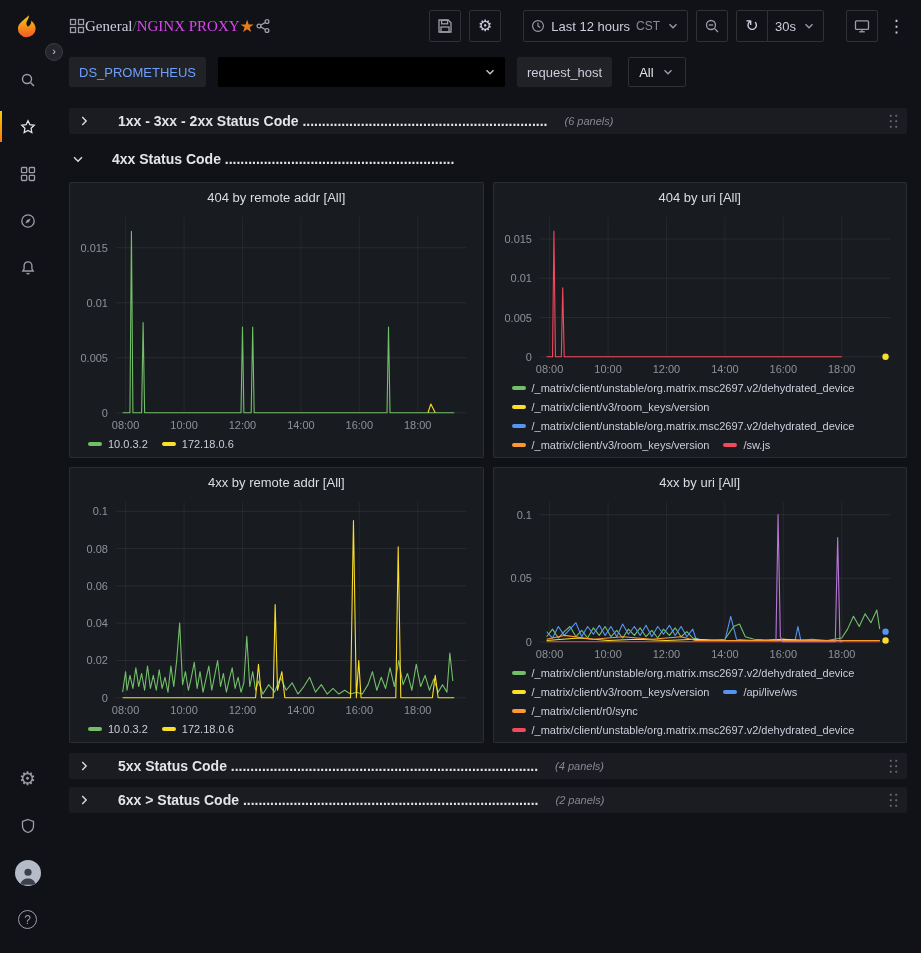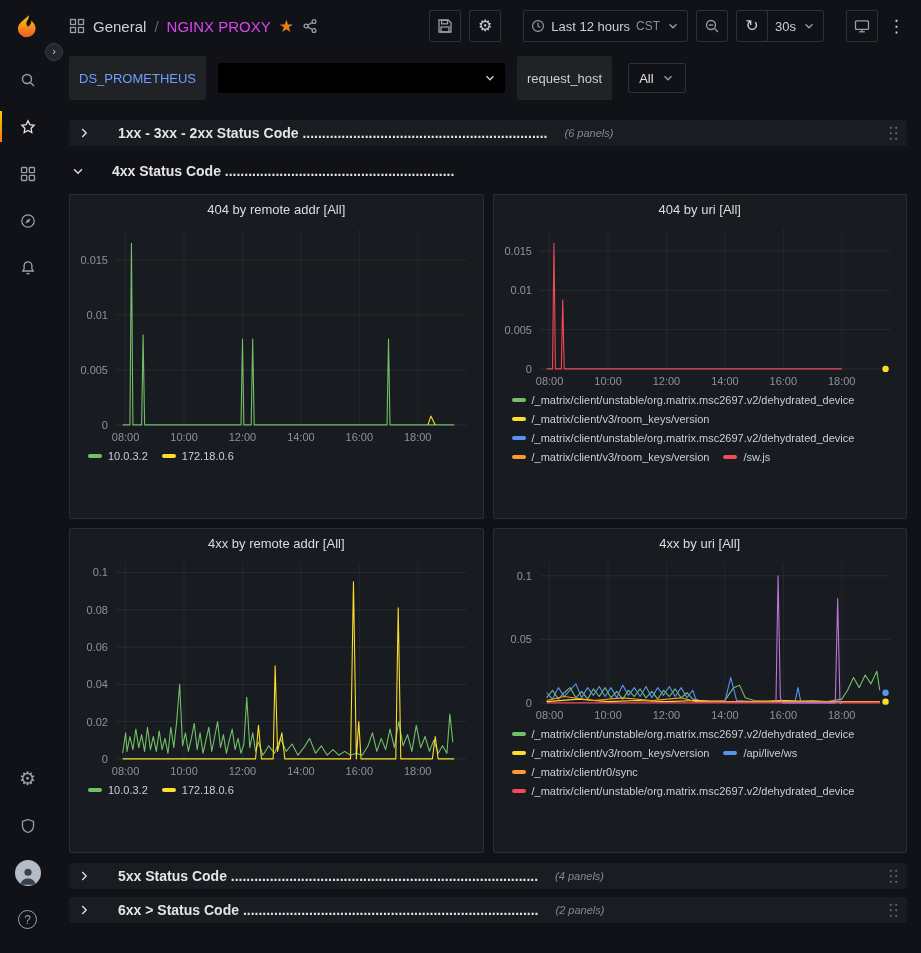--- a/index.html
+++ b/index.html
@@ -23,61 +23,61 @@
     background:#24262b; border:1px solid #3a3d42; color:#ccccdc; font-size:11px; line-height:15px;
     text-align:center; cursor:pointer; z-index:20; }
   .avatar { width:26px; height:26px; border-radius:50%; background:#b6bcc7; display:flex; align-items:flex-end; justify-content:center; overflow:hidden; }
   .help-circle { width:19px; height:19px; border:1.4px solid #9d9da8; border-radius:50%; font-size:12px;
     display:flex; align-items:center; justify-content:center; color:#9d9da8; }
 
   
   .main { margin-left:55px; height:100%; display:flex; flex-direction:column; }
 
   .topbar { height:52px; flex:0 0 52px; display:flex; align-items:center; padding:0 14px; gap:8px; }
-  .crumb { display:flex; align-items:center; gap:8px; font-size:15px; }
+  .crumb { display:flex; align-items:center; font-size:15px;font-family:Liberation Serif, serif; }
   .crumb .section { color:#ccccdc; cursor:pointer; }
   .crumb .sep { color:rgba(204,204,220,0.45); }
   .crumb .title { color:#d946ef; font-weight:400; }
   .star-glyph { color:#eb7b18; font-size:17px; line-height:1; cursor:pointer; }
   .toolbar { margin-left:auto; display:flex; align-items:center; gap:8px; }
   .tb-btn { height:32px; min-width:32px; padding:0 7px; display:inline-flex; align-items:center; justify-content:center;
     gap:6px; background:#111217; border:1px solid #2c3235; border-radius:2px; color:#ccccdc; font-size:13px; cursor:pointer; }
   .tb-btn .glyph { font-size:16px; line-height:1; color:#ccccdc; }
   .tz { color:rgba(204,204,220,0.65); font-size:12px; }
   .group { display:flex; }
   .group .tb-btn:first-child { border-radius:2px 0 0 2px; }
   .group .tb-btn:last-child { border-radius:0 2px 2px 0; margin-left:-1px; }
   .kebab { border:none; background:transparent; min-width:20px; padding:0 2px; }
   .kebab .glyph { font-size:17px; }
   .gap12 { width:6px; }
 
   
   .subheader { flex:0 0 46px; display:flex; align-items:center; gap:12px; padding:4px 14px 10px; }
-  .var-label { height:44px; display:flex; align-items:center; padding:0 10px; background:#202226; border-radius:2px;
+  .var-label { height:30px; display:flex; align-items:center; padding:0 10px; background:#202226; border-radius:2px;
     font-size:13px; font-weight:500; }
   .var-label.blue { color:#6e9fff; cursor:pointer; }
   .var-black { width:287px; height:30px; background:#000; border-radius:2px; display:flex; align-items:center;
     justify-content:flex-end; padding:0 8px; cursor:pointer; }
   .var-pair { display:flex; gap:16px; align-items:center; }
   .var-value { height:30px; display:flex; align-items:center; gap:7px; padding:0 10px; background:#111217;
     border:1px solid #2c3235; border-radius:2px; font-size:13px; color:#e3e4e8; cursor:pointer; }
 
   
   .dashboard { flex:1; padding:2px 14px 0; overflow:hidden; }
   .dash-row { height:26px; display:flex; align-items:center; gap:7px; background:#1a1c21; border-radius:2px;
     padding:0 8px; margin:8px 0; cursor:pointer; }
   .dash-row.expanded { background:transparent; padding-left:2px; margin:12px 0 10px; }
   .row-title { font-size:14px; font-weight:700; color:#e3e4e8; white-space:nowrap; overflow:hidden;margin-left:20px; }
   .row-count { font-size:11px; font-style:italic; color:rgba(204,204,220,0.6); margin-left:10px; white-space:nowrap; }
   .drag-dots { margin-left:auto; width:11px; height:17px;
     background-image:radial-gradient(circle, rgba(204,204,220,0.45) 1.1px, transparent 1.4px);
     background-size:5.5px 5.5px; background-position:0 0; cursor:grab; }
 
   .panels-grid { display:grid; grid-template-columns:1fr 1fr; gap:9px; margin:2px 0 10px; }
-  .panel { background:#181b1f; border:1px solid rgba(204,204,220,0.1); border-radius:2px; height:325px;
+  .panel { background:#181b1f; border:1px solid rgba(204,204,220,0.1); border-radius:2px; height:276px;
     display:flex; flex-direction:column; overflow:hidden; }
   .panel-title { text-align:center; font-size:13px; font-weight:500; color:#dcdce3; padding:7px 4px 2px; cursor:pointer; }
   .chart { position:relative; width:100%; cursor:crosshair; }
   .chart-tall { height:228px; }
   .chart-short { height:172px; }
   .chart svg text { font-family:"Liberation Sans", sans-serif; }
   .legend { display:flex; flex-wrap:wrap; align-content:flex-start; column-gap:14px; row-gap:3px; padding:1px 8px 6px 18px; }
   .legend-item { display:inline-flex; align-items:center; font-size:11px; line-height:16px; color:#ccccdc;
     max-width:100%; white-space:nowrap; overflow:hidden; text-overflow:ellipsis; cursor:pointer; }
   .legend-swatch { flex:0 0 14px; width:14px; height:4px; border-radius:2px; margin-right:6px; }

